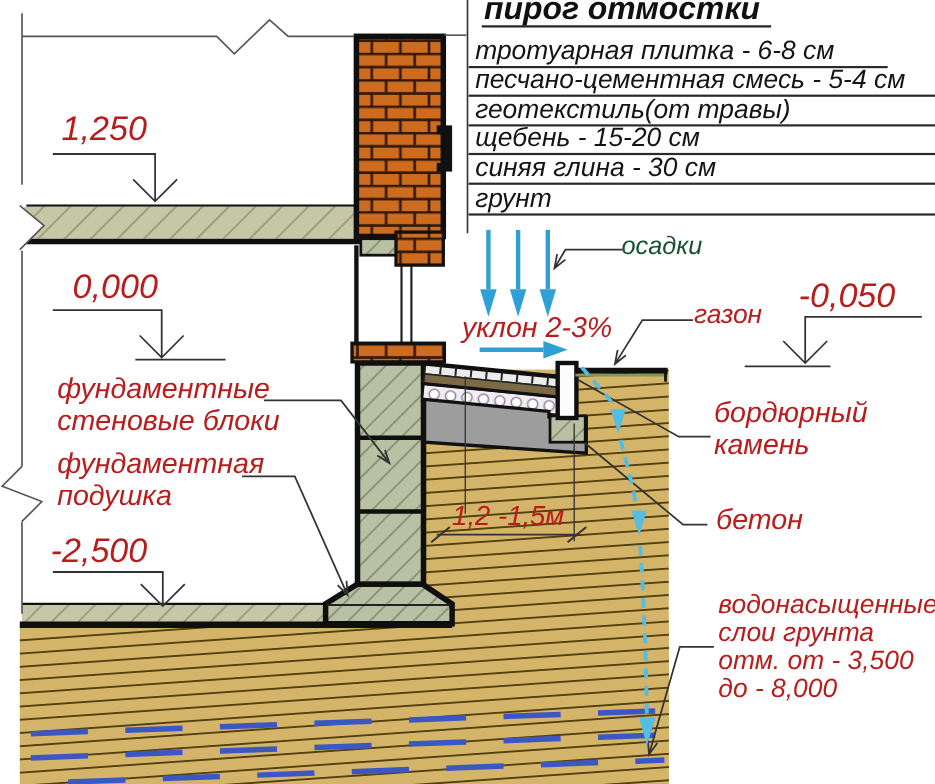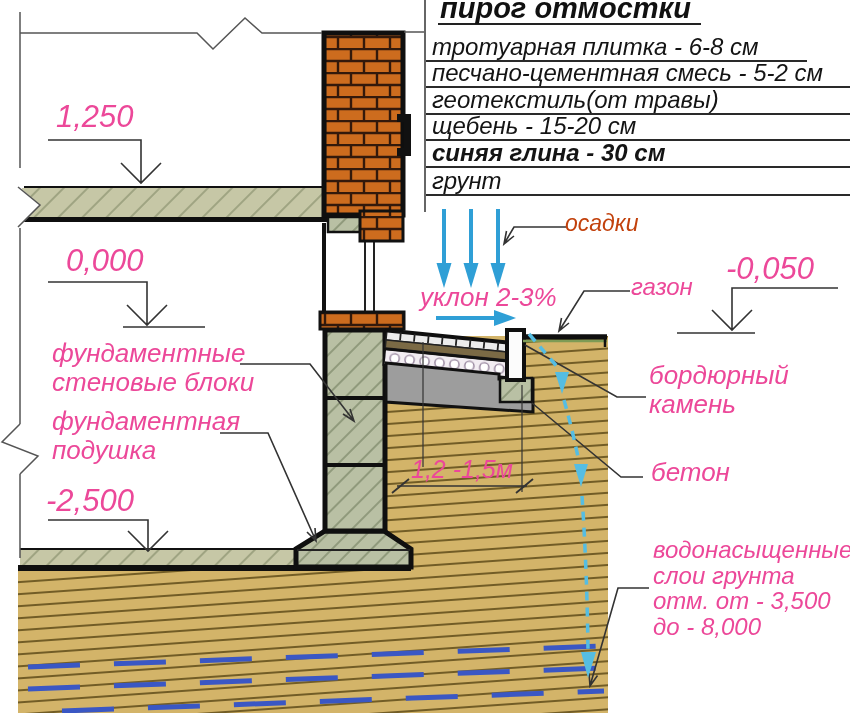--- a/index.html
+++ b/index.html
@@ -1,31 +1,31 @@
 <!DOCTYPE html>
 <html><head>
 <meta charset="utf-8">
 <style>
   html,body{margin:0;padding:0;background:#ffffff;}
   #canvas{position:relative;width:850px;height:713px;background:#fff;overflow:hidden;
           font-family:"Liberation Sans",sans-serif;}
   #canvas svg{position:absolute;left:0;top:0;}
-  .lbl{position:absolute;font-style:italic;color:#ec4899;white-space:pre-line;
+  .lbl{position:absolute;font-style:italic;color:#b91c1c;white-space:pre-line;
        font-family:"Liberation Sans",sans-serif;line-height:1.12;}
   .elev{font-size:31px;}
   .note{font-size:26px;}
   #title{position:absolute;left:438px;top:-6px;font-size:29px;font-weight:600;font-style:italic;
          line-height:1.0;border-bottom:2.5px solid #222;padding:0 10px 0 2px;color:#111;}
   #legend{position:absolute;left:426px;top:26px;width:424px;}
   .legend-row{box-sizing:border-box;display:flex;align-items:flex-end;
               border-bottom:2px solid #2a2a2a;font-size:24px;font-style:italic;color:#141414;
               padding:0 0 1px 6px;line-height:1.0;}
   .r1{height:36px;width:381px;}
-  .r2{height:26px;}.r3{height:27px;}.r4{height:26px;}.r5{height:27px;font-weight:bold;}.r6{height:28px;}
-  .blue{color:#c2410c;}
+  .r2{height:26px;}.r3{height:27px;}.r4{height:26px;}.r5{height:27px;}.r6{height:28px;}
+  .blue{color:#14532d;}
 </style>
 </head>
 <body>
 
 <div id="canvas">
 
   <svg width="850" height="713" viewBox="0 0 850 713">
     <defs>
       <pattern id="pBrick" width="26" height="24" patternUnits="userSpaceOnUse">
         <rect width="26" height="24" fill="#cd6c1e"></rect>
@@ -184,21 +184,21 @@
         <polygon points="555,372 569,372 562,394"></polygon>
         <polygon points="574,464 588,464 581,487"></polygon>
         <polygon points="581,652 596,652 588,678"></polygon>
       </g>
     </g>
   </svg>
 
   <div id="title">пирог отмостки</div>
   <div id="legend">
     <div class="legend-row r1">тротуарная плитка - 6-8 см</div>
-    <div class="legend-row r2">песчано-цементная смесь - 5-2 см</div>
+    <div class="legend-row r2">песчано-цементная смесь - 5-4 см</div>
     <div class="legend-row r3">геотекстиль(от травы)</div>
     <div class="legend-row r4">щебень - 15-20 см</div>
     <div class="legend-row r5">синяя глина - 30 см</div>
     <div class="legend-row r6">грунт</div>
   </div>
 
   <div class="lbl elev" style="left:56px;top:100px;">1,250</div>
   <div class="lbl elev" style="left:66px;top:244px;">0,000</div>
   <div class="lbl elev" style="left:46px;top:484px;">-2,500</div>
   <div class="lbl elev" style="left:726px;top:252px;">-0,050</div>

